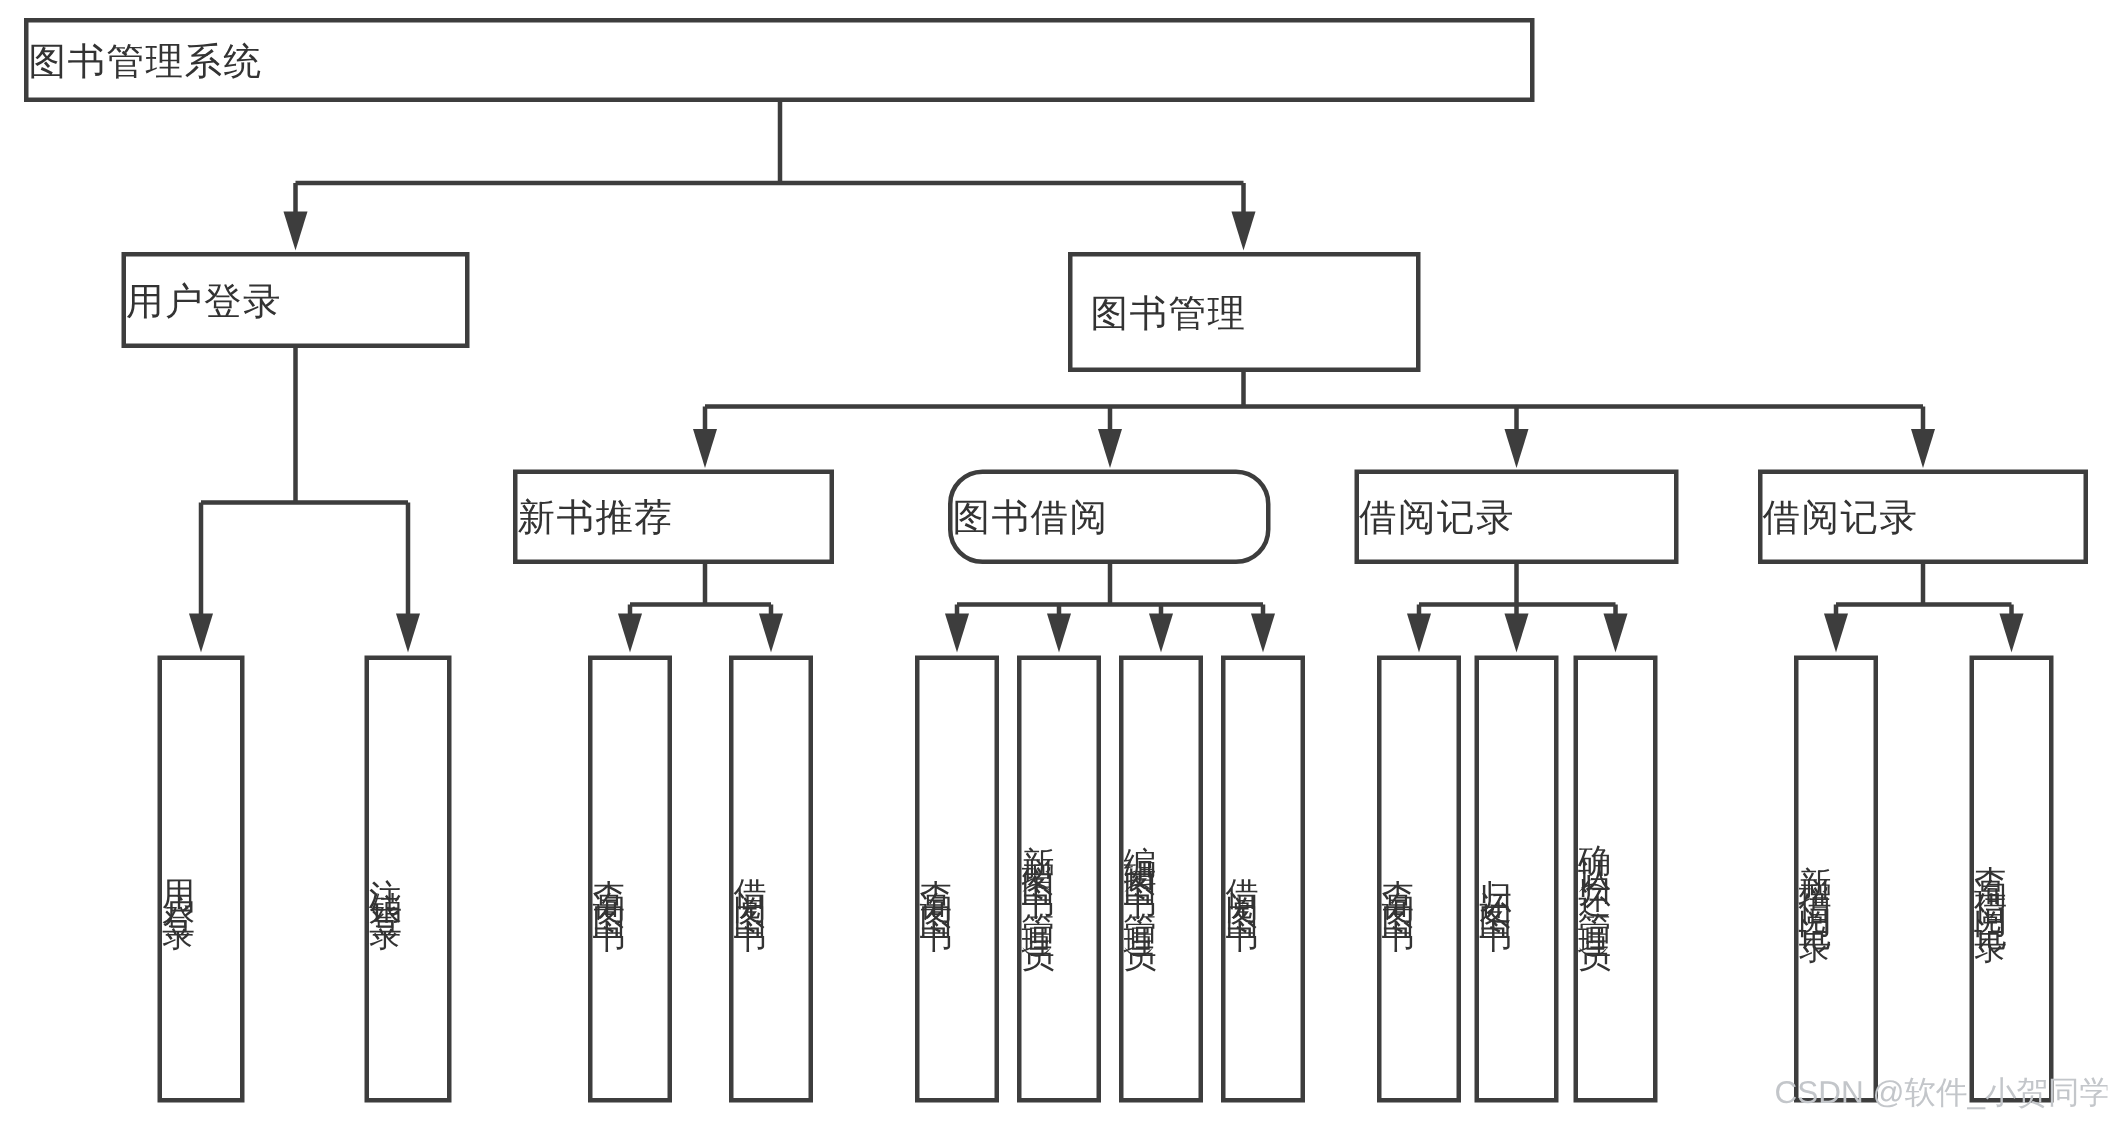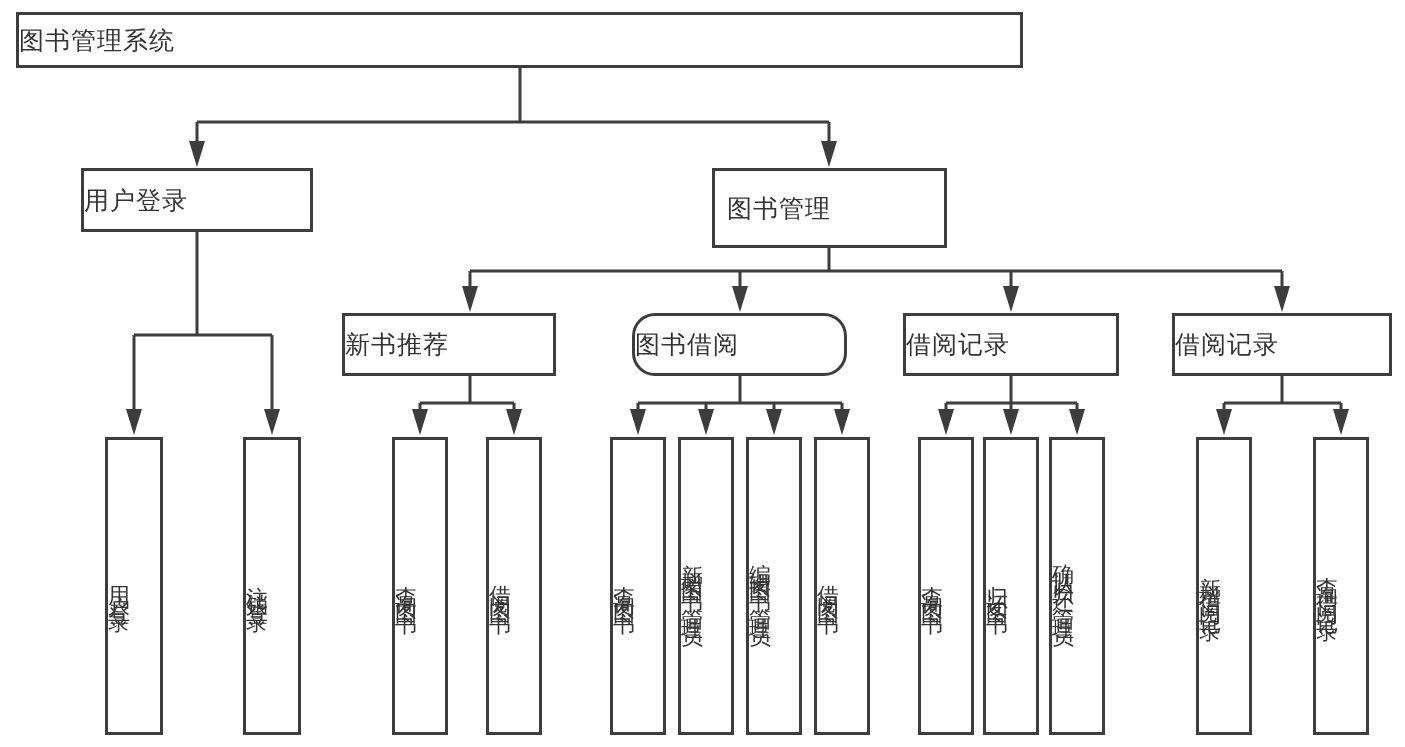--- a/index.html
+++ b/index.html
@@ -154,14 +154,15 @@
     <span class="vlabel">确认归还（管理员）</span>
   </div>
 
   <div class="box vbox" style="left:1196px; top:437px; width:56px; height:298px;">
     <span class="vlabel">新增借阅记录</span>
   </div>
   <div class="box vbox" style="left:1313px; top:437px; width:56px; height:298px;">
     <span class="vlabel">查询借阅记录</span>
   </div>
 
+  <div class="watermark">CSDN @软件_小贺同学</div>
 
 </div>
 
 </body></html>

